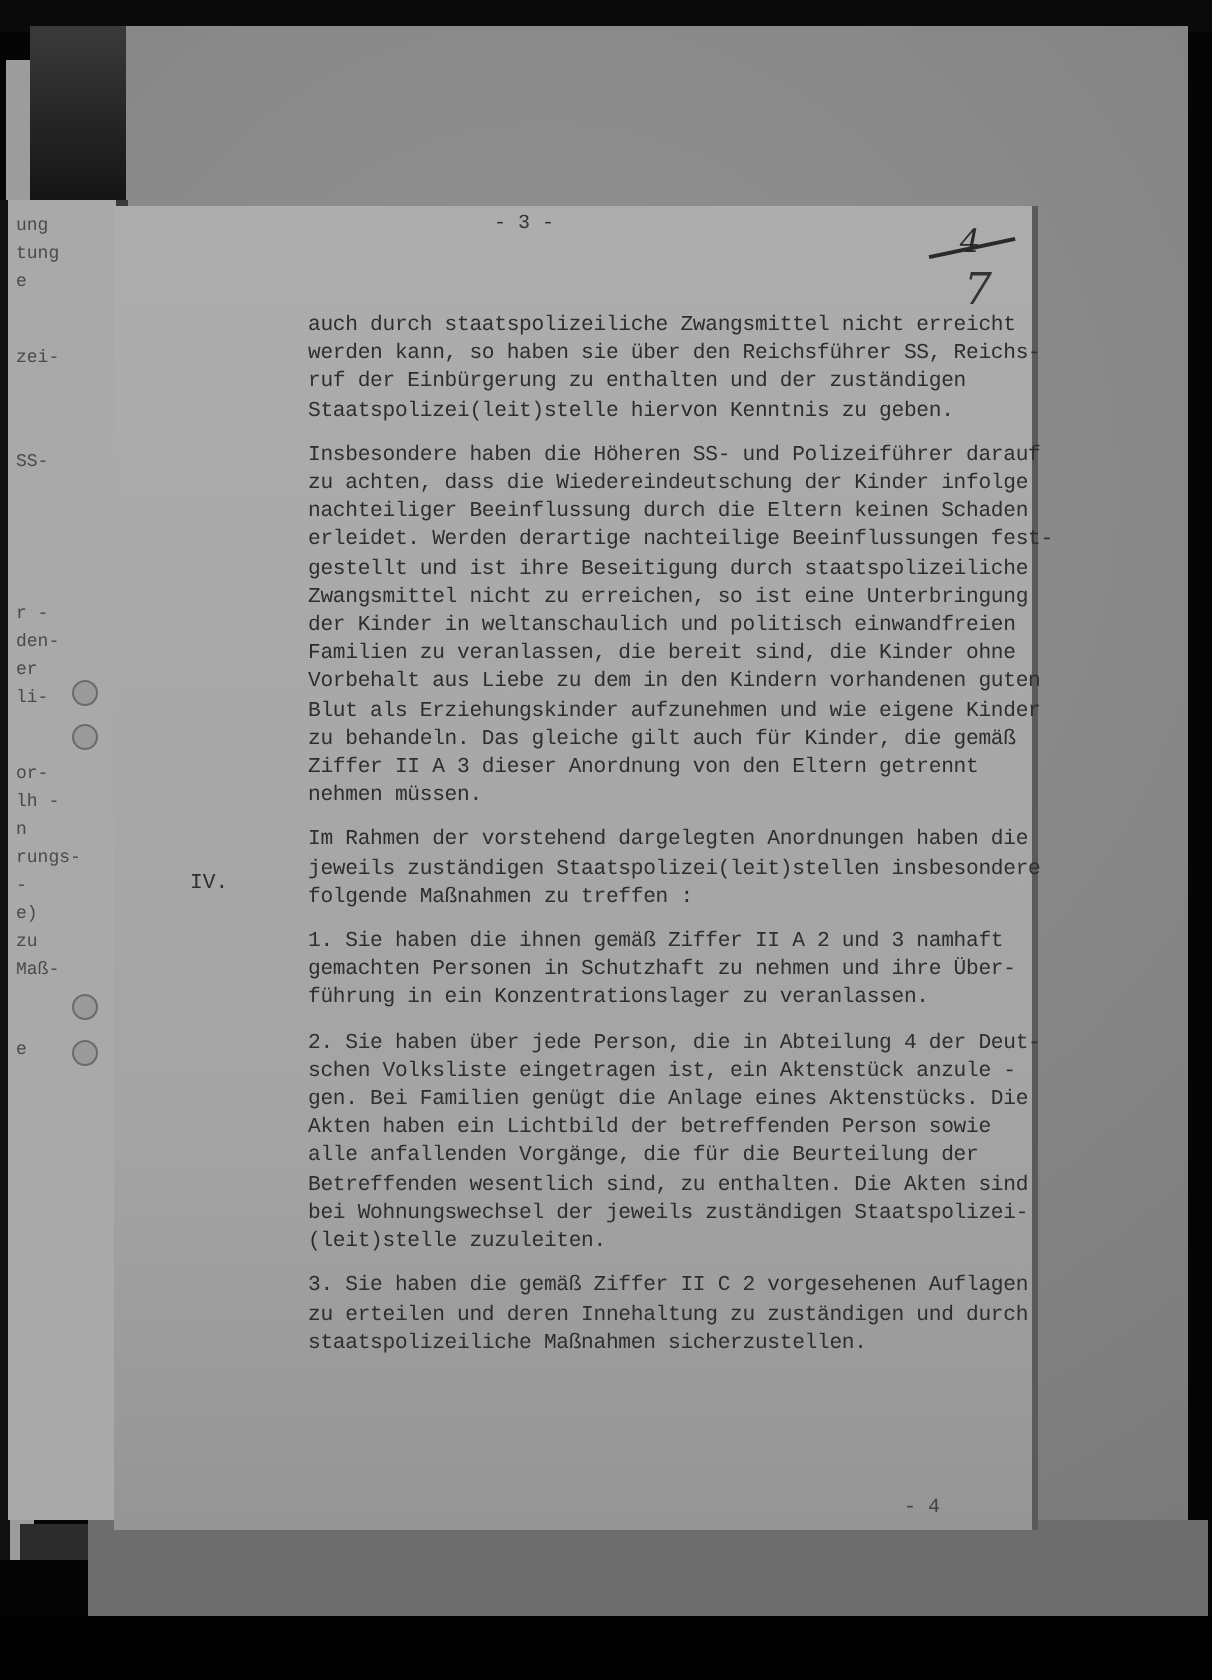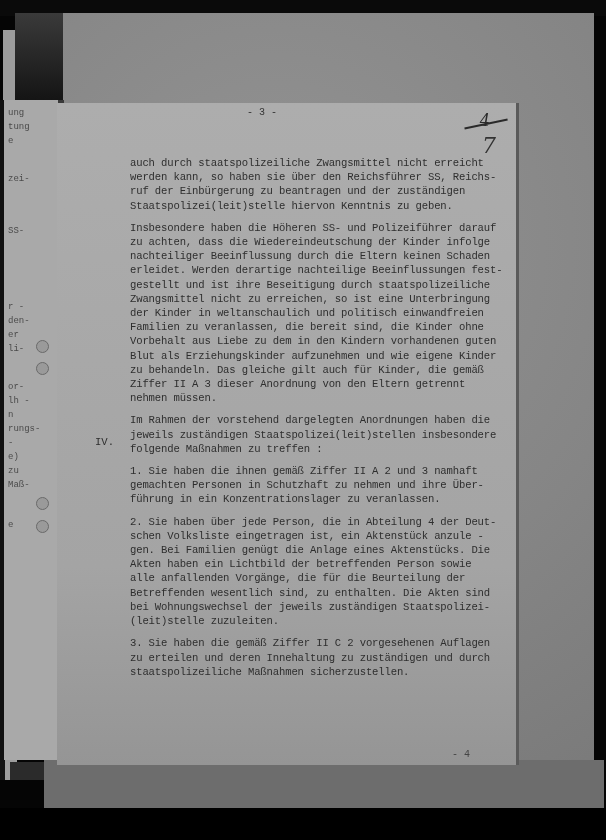--- a/index.html
+++ b/index.html
@@ -54,21 +54,21 @@
       background: #a7a7a7;
       background-image: linear-gradient(180deg, #adadad 0%, #a4a4a4 70%, #959595 100%);
       border-right: 3px solid #5a5a5a;
     }
     .page-text {
       position: absolute; left: 73px; top: 53px; width: 390px;
       font-family: "Liberation Mono", monospace; font-size: 10.6px; line-height: 14.2px;
       color: #2e2e2e; letter-spacing: -0.15px;
     }
     .line { display: block; white-space: nowrap; }
-    .para { margin-bottom: 8px; }
+    .para { margin-bottom: 8px; margin-left: 24px; }
     .section-num {
       position: absolute; left: 38px; top: 333px;
       font-family: "Liberation Mono", monospace; font-size: 10.6px; color: #2e2e2e; text-align: center;
     }
     .page-mark-top {
       position: absolute; left: 190px; top: 4px;
       font-family: "Liberation Mono", monospace; font-size: 10px; color: #333;
     }
     .folio-crossed {
       position: absolute; right: 26px; top: 8px;
@@ -134,21 +134,21 @@
   <div class="page">
     <span class="page-mark-top">- 3 -</span>
     <span class="folio-crossed">4</span>
     <div class="folio-cross-line"></div>
     <span class="folio-new">7</span>
 
     <div class="page-text">
       <div class="para">
         <span class="line">auch durch staatspolizeiliche Zwangsmittel nicht erreicht</span>
         <span class="line">werden kann, so haben sie über den Reichsführer SS, Reichs-</span>
-        <span class="line">ruf der Einbürgerung zu beantragen und der zuständigen</span>
+        <span class="line">ruf der Einbürgerung zu enthalten und der zuständigen</span>
         <span class="line">Staatspolizei(leit)stelle hiervon Kenntnis zu geben.</span>
       </div>
       <div class="para">
         <span class="line">Insbesondere haben die Höheren SS- und Polizeiführer darauf</span>
         <span class="line">zu achten, dass die Wiedereindeutschung der Kinder infolge</span>
         <span class="line">nachteiliger Beeinflussung durch die Eltern keinen Schaden</span>
         <span class="line">erleidet. Werden derartige nachteilige Beeinflussungen fest-</span>
         <span class="line">gestellt und ist ihre Beseitigung durch staatspolizeiliche</span>
         <span class="line">Zwangsmittel nicht zu erreichen, so ist eine Unterbringung</span>
         <span class="line">der Kinder in weltanschaulich und politisch einwandfreien</span>

